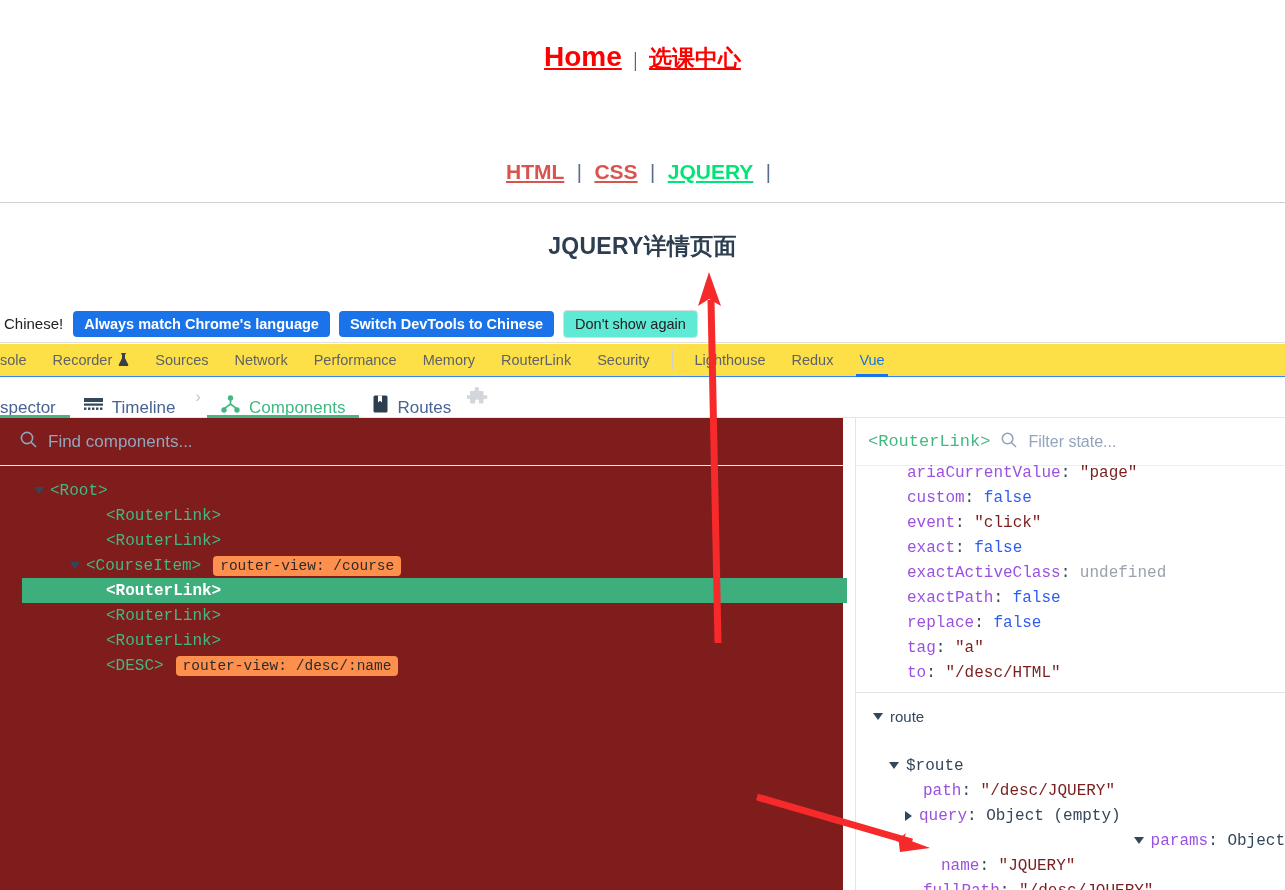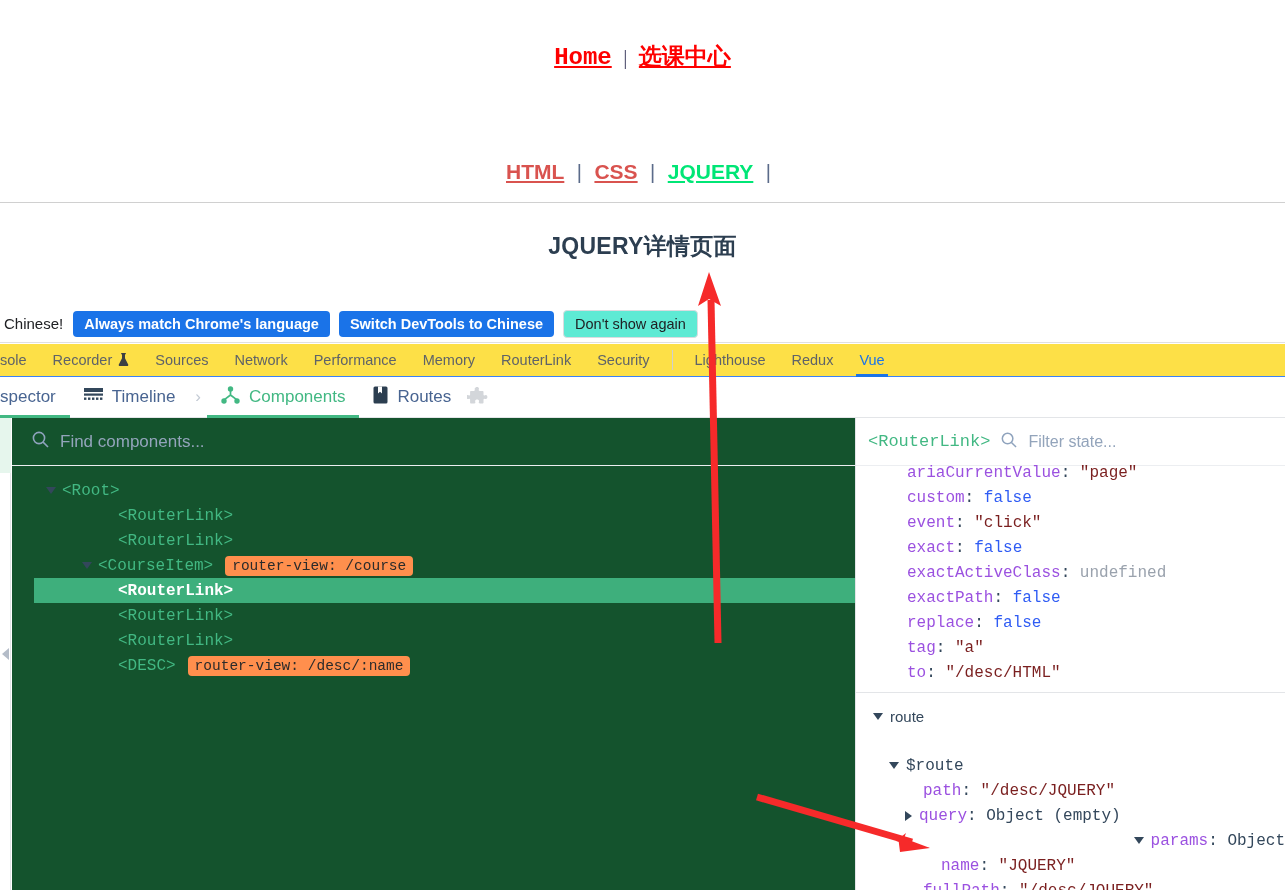--- a/index.html
+++ b/index.html
@@ -12,24 +12,24 @@
     overflow: hidden;
   }
   #root { position: relative; width: 1285px; height: 890px; background:#fff; }
 
   
   .page-area { position:absolute; left:0; top:0; width:1285px; height:203px; background:#fff; }
   .nav-row { width:100%; text-align:center; }
   .nav-row.row1 { position:absolute; top:41px; }
   .nav-row.row2 { position:absolute; top:160px; }
   .nav-link {
-    font-family: Liberation Mono, monospace;
+    font-family: Liberation Sans, sans-serif;
     font-weight: bold;
     text-decoration: underline;
-    font-size: 24px;
+    font-size: 28px;
     letter-spacing: 0px;
   }
   .nav-link.red { color:#fe0000; }
   .nav-link.cn  { color:#fe0000; font-family:"DejaVu Sans","Liberation Sans",sans-serif; font-size:23px; }
   .nav-sep { color:#4a4a6a; font-size:21px; font-weight:400; padding:0 7px; font-family:"Liberation Serif",serif;}
   .nav-link.sub {
     font-family:"Liberation Sans","DejaVu Sans",sans-serif;
     font-size:21px; font-weight:bold; text-decoration:underline;
   }
   .nav-link.sub.muted  { color:#d9534f; }
@@ -83,42 +83,42 @@
   .tab-vdiv { width:1px; height:20px; background:#cfcfcf; margin:0 9px; }
   .flask-icon { margin-left:6px; width:11px; height:14px; display:inline-block; }
 
   
   .vue-toolbar {
     position:absolute; left:0; top:377px; width:1285px; height:41px;
     background:#ffffff; border-bottom:1px solid #e3e5e8;
     display:flex; align-items:center;
   }
   .vt-item {
-    display:flex; align-items:center; gap:9px; height:41px; padding:0 14px;
+    display:flex; align-items:flex-end; gap:9px; height:41px; padding:0 14px;
     font-size:17px; color:#486491; cursor:pointer; position:relative; white-space:nowrap;
   }
   .vt-item.first { padding-left:0; }
   .vt-item.active { color:#42b883; }
   .vt-item.underline::after {
     content:""; position:absolute; left:0; right:0; bottom:0; height:3px; background:#42b883;
   }
   .vt-chev { color:#c3cad4; font-size:17px; padding:0 6px; }
 
   
   .vue-body { position:absolute; left:0; top:418px; width:1285px; height:472px; background:#fff; }
 
   .left-rail { position:absolute; left:0; top:0; width:11px; height:472px; background:#fff; border-right:1px solid #e3e5e8; }
   .rail-green { position:absolute; left:0; top:0; width:11px; height:55px; background:#e6f6ed; }
   .rail-collapse {
     position:absolute; left:2px; top:230px; width:0; height:0;
     border-top:6px solid transparent; border-bottom:6px solid transparent;
     border-right:7px solid #b4bcc8; cursor:pointer;
   }
 
-  .tree-pane { position:absolute; left:12px; top:0; width:843px; height:472px; background:#14532d; }
+  .tree-pane { position:absolute; left:0; top:0; width:843px; height:472px; background:#7f1d1d; }
   .search-bar {
     height:48px; display:flex; align-items:center; gap:11px; padding-left:20px;
     border-bottom:1px solid #eceef1;
   }
   .search-input-txt { font-size:17px; color:#93a4bb; }
   .tree-list { padding-top:12px; font-family:"Liberation Mono","DejaVu Sans Mono",monospace; }
   .tree-row {
     height:25px; display:flex; align-items:center; font-size:16px; cursor:pointer; position:relative;
   }
   .tree-row.selected { background:#3eaf7c; }

